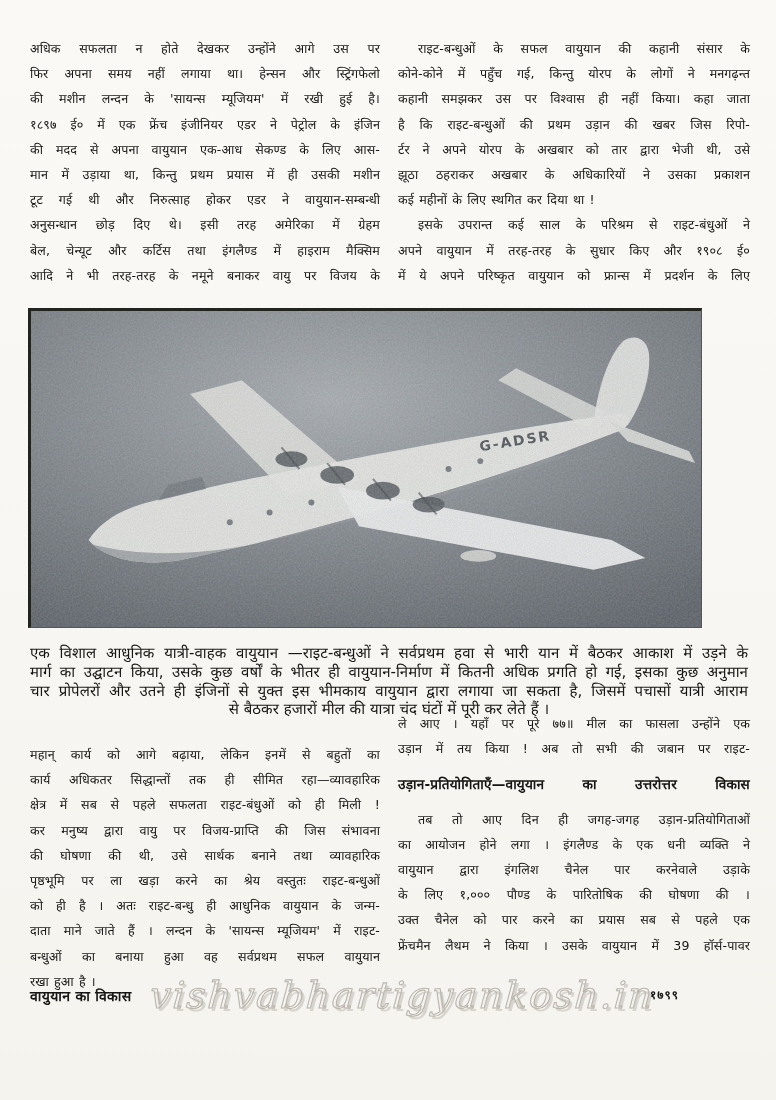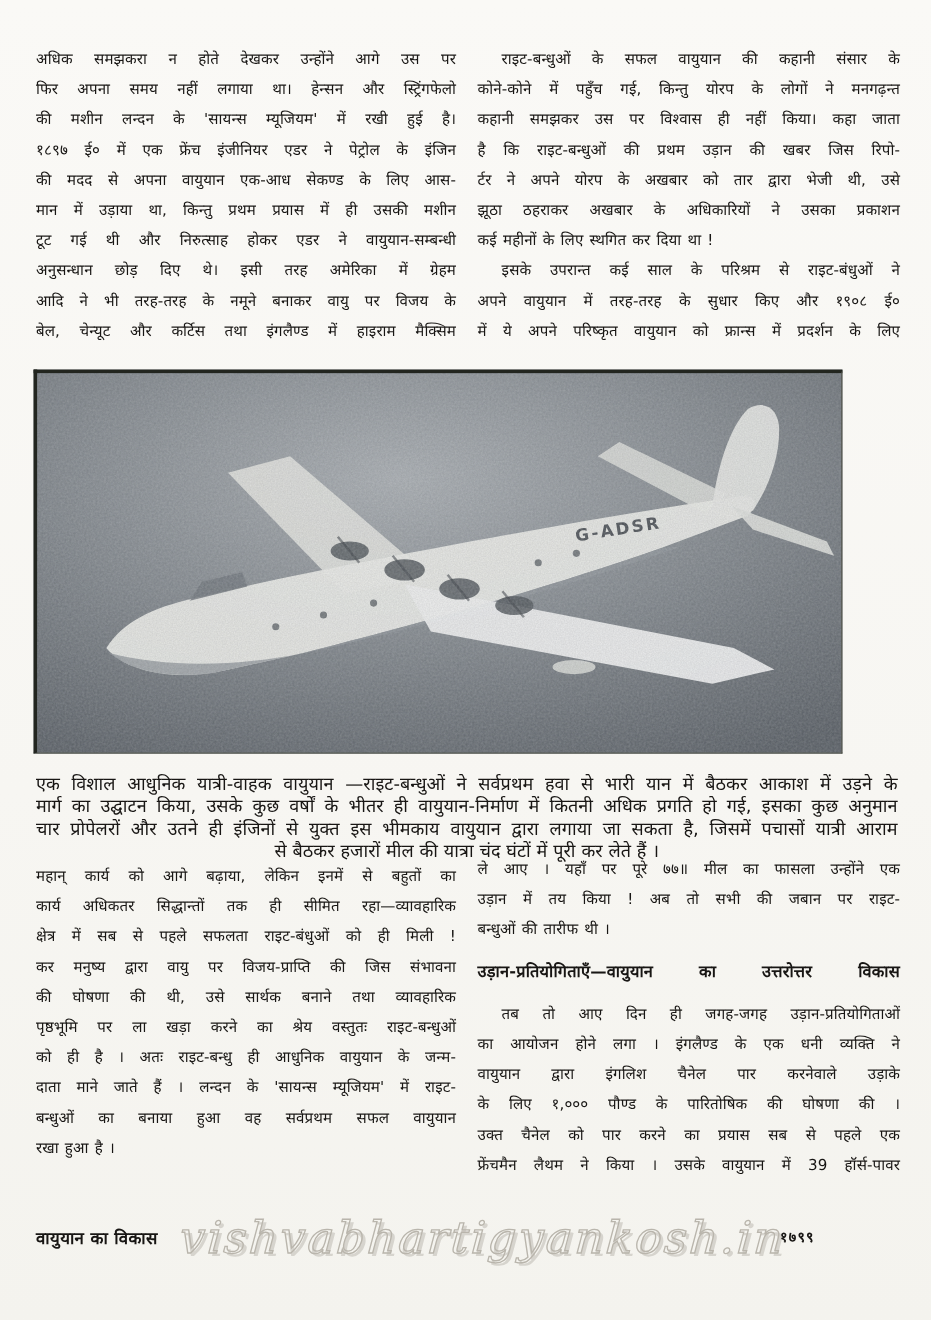--- a/index.html
+++ b/index.html
@@ -18,21 +18,21 @@
   
   .col{
     position:absolute;
     font-size:12.6px;
     line-height:25.2px;
     letter-spacing:.1px;
     word-spacing:1px;
   }
   .col-top-left  {left:30px; top:36px; width:350px;}
   .col-top-right {left:398px;top:36px; width:352px;}
-  .col-bot-left  {left:30px; top:717px;width:350px;}
+  .col-bot-left  {left:30px; top:742px;width:350px;}
   .col-bot-right {left:398px;top:711px;width:352px;}
   .line{
     text-align:justify;
     text-align-last:justify;
     white-space:normal;
   }
   .line.end{text-align-last:left;}
   .line.indent{text-indent:20px;}
   .line.center{text-align-last:center;}
   .sec-heading{
@@ -60,21 +60,21 @@
   .caption{
     position:absolute;
     left:30px;top:644px;width:718px;
     font-size:15px;
     line-height:18.8px;
     letter-spacing:.05px;
   }
   
   .footer{
     position:absolute;
-    left:0;top:1016px;width:776px;height:60px;
+    left:0;top:980px;width:776px;height:60px;
   }
   .footer-left{
     position:absolute;left:30px;top:6px;
     font-size:14px;font-weight:bold;letter-spacing:.3px;
   }
   .watermark{
     position:absolute;left:150px;top:-6px;width:500px;
     font-family:"DejaVu Serif",serif;
     font-style:italic;
     font-size:37px;
@@ -89,30 +89,30 @@
     position:absolute;left:650px;top:6px;
     font-size:12px;letter-spacing:1px;font-weight:bold;
   }
 </style>
 </head>
 <body>
 
 <div class="page">
 
   <div class="col col-top-left">
-      <div class="line">अधिक समझकरा न होते देखकर उन्होंने आगे उस पर</div>
+      <div class="line">अधिक सफलता न होते देखकर उन्होंने आगे उस पर</div>
       <div class="line">फिर अपना समय नहीं लगाया था। हेन्सन और स्ट्रिंगफेलो</div>
       <div class="line">की मशीन लन्दन के 'सायन्स म्यूजियम' में रखी हुई है।</div>
       <div class="line">१८९७ ई० में एक फ्रेंच इंजीनियर एडर ने पेट्रोल के इंजिन</div>
       <div class="line">की मदद से अपना वायुयान एक-आध सेकण्ड के लिए आस-</div>
       <div class="line">मान में उड़ाया था, किन्तु प्रथम प्रयास में ही उसकी मशीन</div>
       <div class="line">टूट गई थी और निरुत्साह होकर एडर ने वायुयान-सम्बन्धी</div>
       <div class="line">अनुसन्धान छोड़ दिए थे। इसी तरह अमेरिका में ग्रेहम</div>
+      <div class="line">बेल, चेन्यूट और कर्टिस तथा इंगलैण्ड में हाइराम मैक्सिम</div>
       <div class="line">आदि ने भी तरह-तरह के नमूने बनाकर वायु पर विजय के</div>
-      <div class="line">बेल, चेन्यूट और कर्टिस तथा इंगलैण्ड में हाइराम मैक्सिम</div>
     </div>
 
   <div class="col col-top-right">
       <div class="line indent">राइट-बन्धुओं के सफल वायुयान की कहानी संसार के</div>
       <div class="line">कोने-कोने में पहुँच गई, किन्तु योरप के लोगों ने मनगढ़न्त</div>
       <div class="line">कहानी समझकर उस पर विश्वास ही नहीं किया। कहा जाता</div>
       <div class="line">है कि राइट-बन्धुओं की प्रथम उड़ान की खबर जिस रिपो-</div>
       <div class="line">र्टर ने अपने योरप के अखबार को तार द्वारा भेजी थी, उसे</div>
       <div class="line">झूठा ठहराकर अखबार के अधिकारियों ने उसका प्रकाशन</div>
       <div class="line end">कई महीनों के लिए स्थगित कर दिया था !</div>
@@ -216,21 +216,20 @@
       <div class="line">को ही है । अतः राइट-बन्धु ही आधुनिक वायुयान के जन्म-</div>
       <div class="line">दाता माने जाते हैं । लन्दन के 'सायन्स म्यूजियम' में राइट-</div>
       <div class="line">बन्धुओं का बनाया हुआ वह सर्वप्रथम सफल वायुयान</div>
       <div class="line end">रखा हुआ है ।</div>
     </div>
 
   <div class="col col-bot-right">
     <div>
         <div class="line">ले आए । यहाँ पर पूरे ७७॥ मील का फासला उन्होंने एक</div>
         <div class="line">उड़ान में तय किया ! अब तो सभी की जबान पर राइट-</div>
-        <div class="line end">बन्धुओं की तारीफ थी ।</div>
       </div>
     <div class="sec-heading">उड़ान-प्रतियोगिताएँ—वायुयान का उत्तरोत्तर विकास</div>
     <div>
         <div class="line indent">तब तो आए दिन ही जगह-जगह उड़ान-प्रतियोगिताओं</div>
         <div class="line">का आयोजन होने लगा । इंगलैण्ड के एक धनी व्यक्ति ने</div>
         <div class="line">वायुयान द्वारा इंगलिश चैनेल पार करनेवाले उड़ाके</div>
         <div class="line">के लिए १,००० पौण्ड के पारितोषिक की घोषणा की ।</div>
         <div class="line">उक्त चैनेल को पार करने का प्रयास सब से पहले एक</div>
         <div class="line">फ्रेंचमैन लैथम ने किया । उसके वायुयान में 39 हॉर्स-पावर</div>
       </div>

